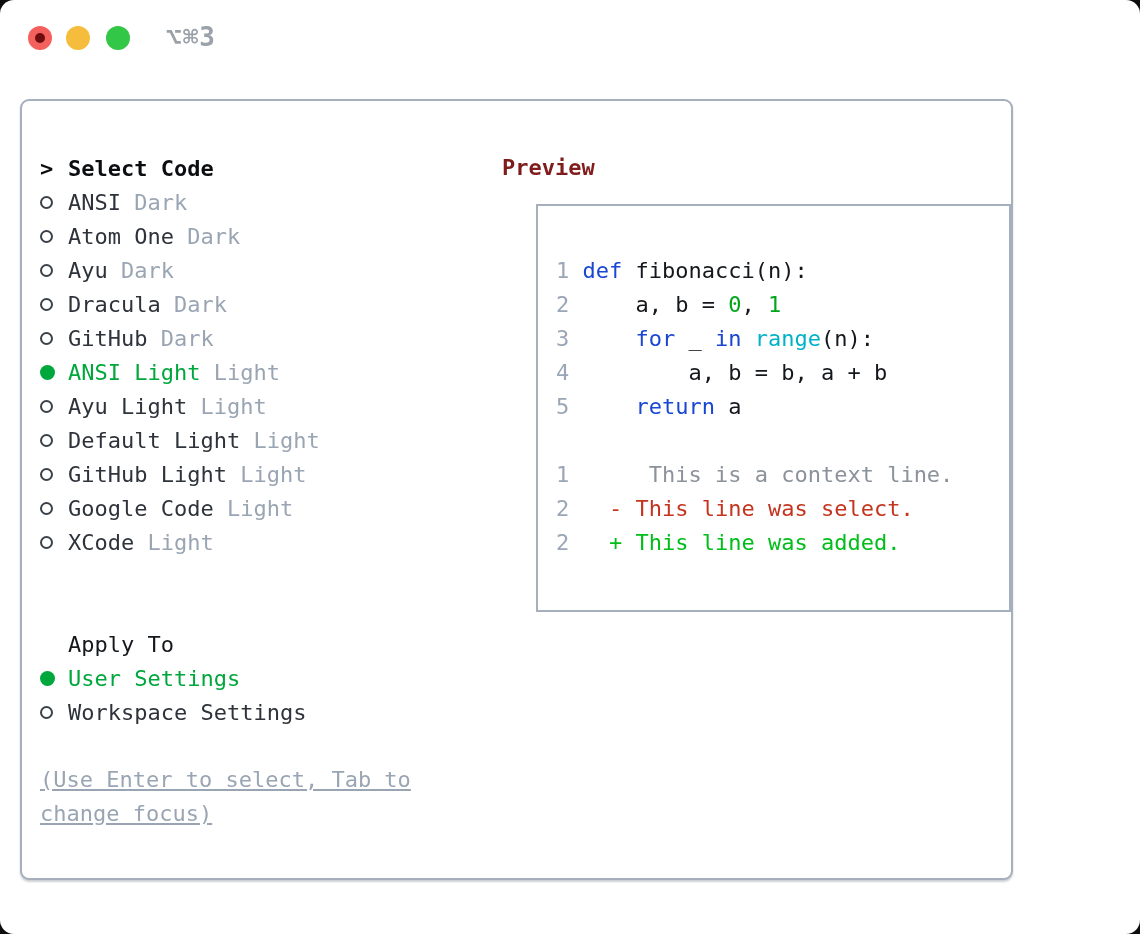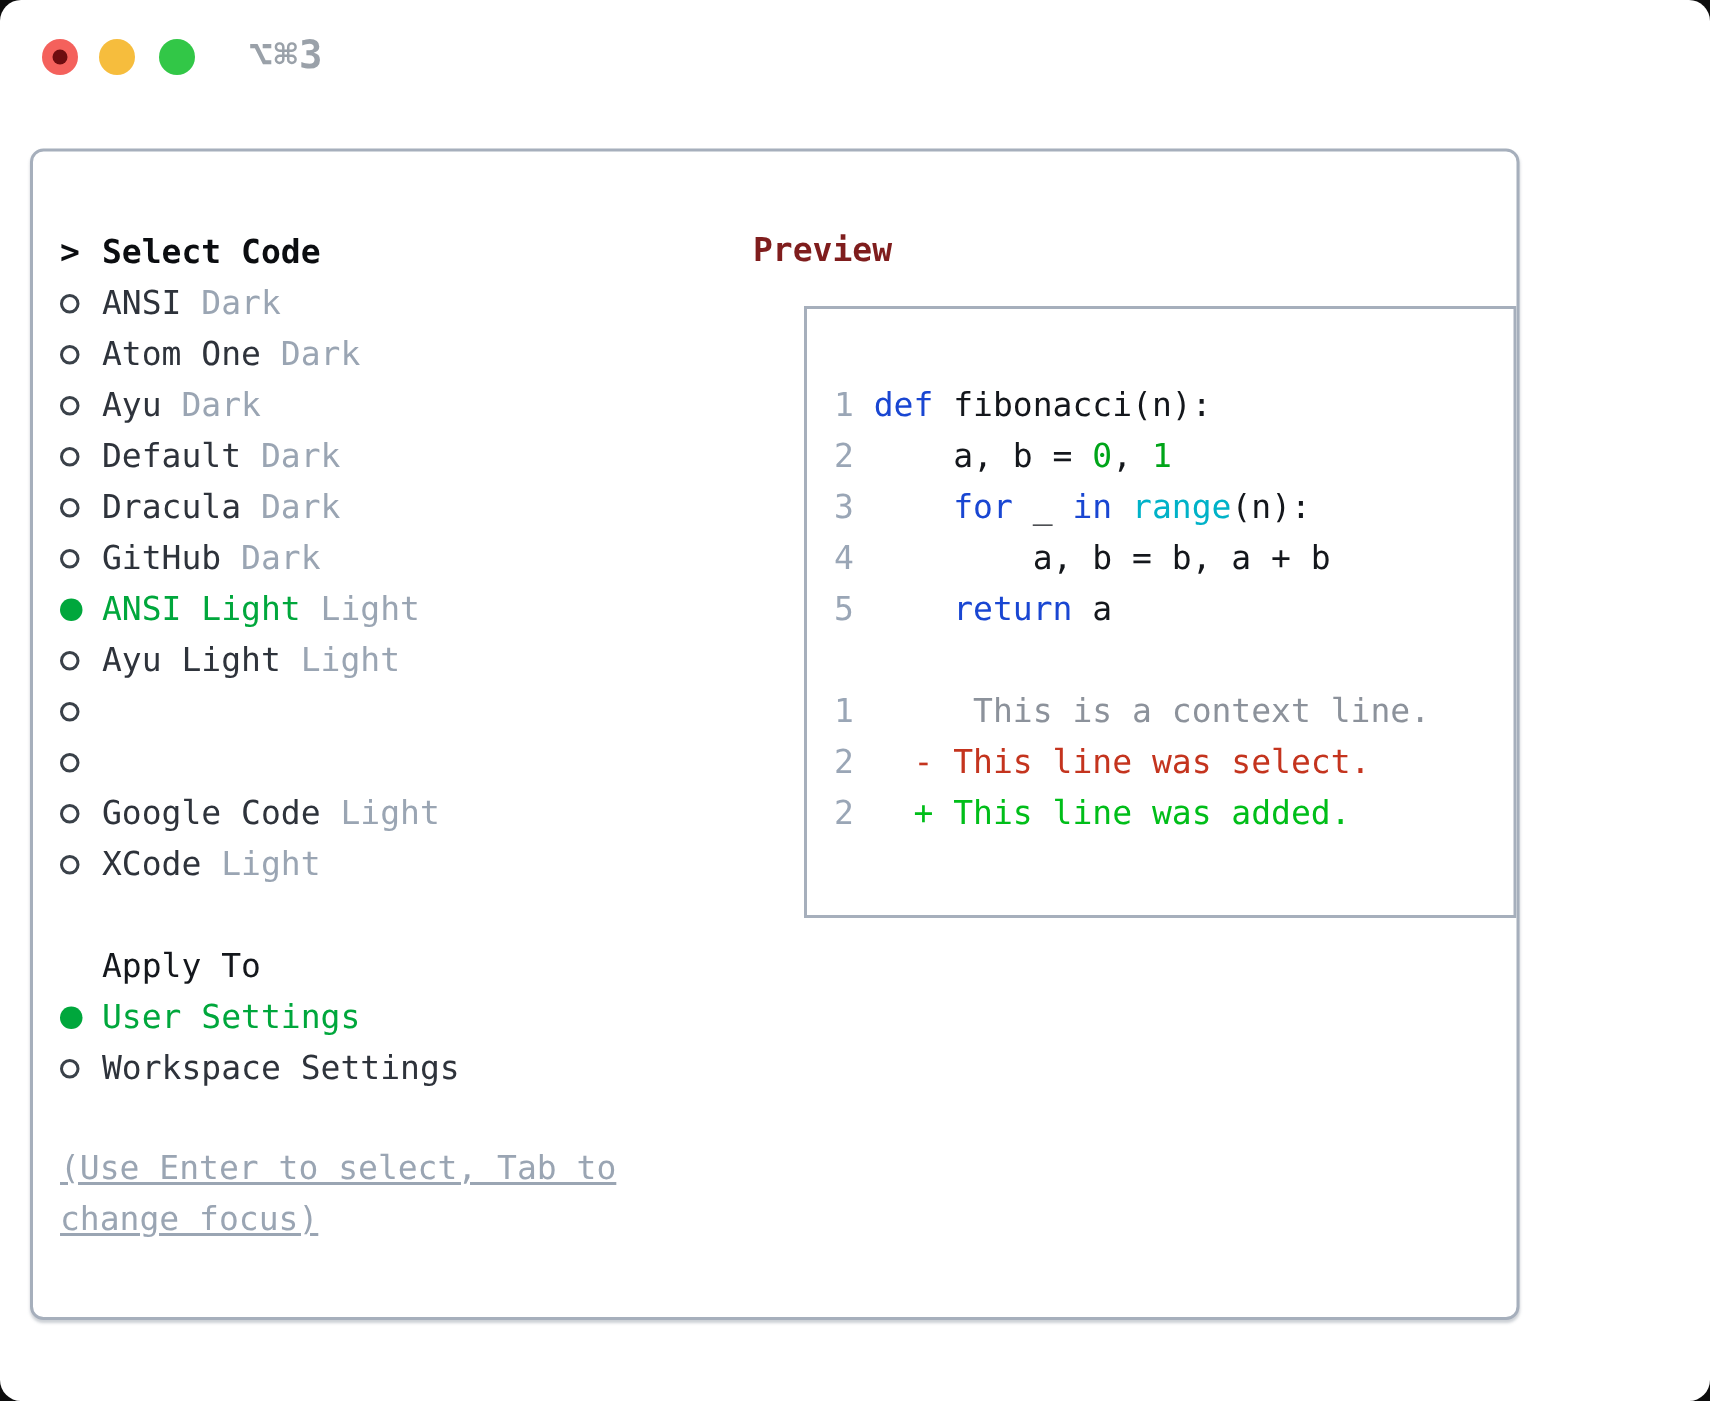--- a/index.html
+++ b/index.html
@@ -73,27 +73,26 @@
 
     <div class="col-left">
       <div class="row">
         <span class="marker prompt">&gt;</span>
         <span class="label bold">Select Code</span>
       </div>
       <div id="theme-list">
           <div class="row"><span class="marker"><span class="ring"></span></span><span class="label">ANSI <span class="variant">Dark</span></span></div>
           <div class="row"><span class="marker"><span class="ring"></span></span><span class="label">Atom One <span class="variant">Dark</span></span></div>
           <div class="row"><span class="marker"><span class="ring"></span></span><span class="label">Ayu <span class="variant">Dark</span></span></div>
-          <div class="row"><span class="marker"><span class="ring"></span></span><span class="label">Default <span class="variant">Dark</span></span></div>
           <div class="row"><span class="marker"><span class="ring"></span></span><span class="label">Dracula <span class="variant">Dark</span></span></div>
           <div class="row"><span class="marker"><span class="ring"></span></span><span class="label">GitHub <span class="variant">Dark</span></span></div>
           <div class="row"><span class="marker"><span class="ring sel"></span></span><span class="label selgreen">ANSI Light <span class="variant">Light</span></span></div>
           <div class="row"><span class="marker"><span class="ring"></span></span><span class="label">Ayu Light <span class="variant">Light</span></span></div>
-          <div class="row"><span class="marker"><span class="ring"></span></span></div>
-          <div class="row"><span class="marker"><span class="ring"></span></span></div>
+          <div class="row"><span class="marker"><span class="ring"></span></span><span class="label">Default Light <span class="variant">Light</span></span></div>
+          <div class="row"><span class="marker"><span class="ring"></span></span><span class="label">GitHub Light <span class="variant">Light</span></span></div>
           <div class="row"><span class="marker"><span class="ring"></span></span><span class="label">Google Code <span class="variant">Light</span></span></div>
           <div class="row"><span class="marker"><span class="ring"></span></span><span class="label">XCode <span class="variant">Light</span></span></div>
         </div>
     </div>
 
     <div class="apply-section">
       <div class="row">
         <span class="marker"></span>
         <span class="label apply-header">Apply To</span>
       </div>

